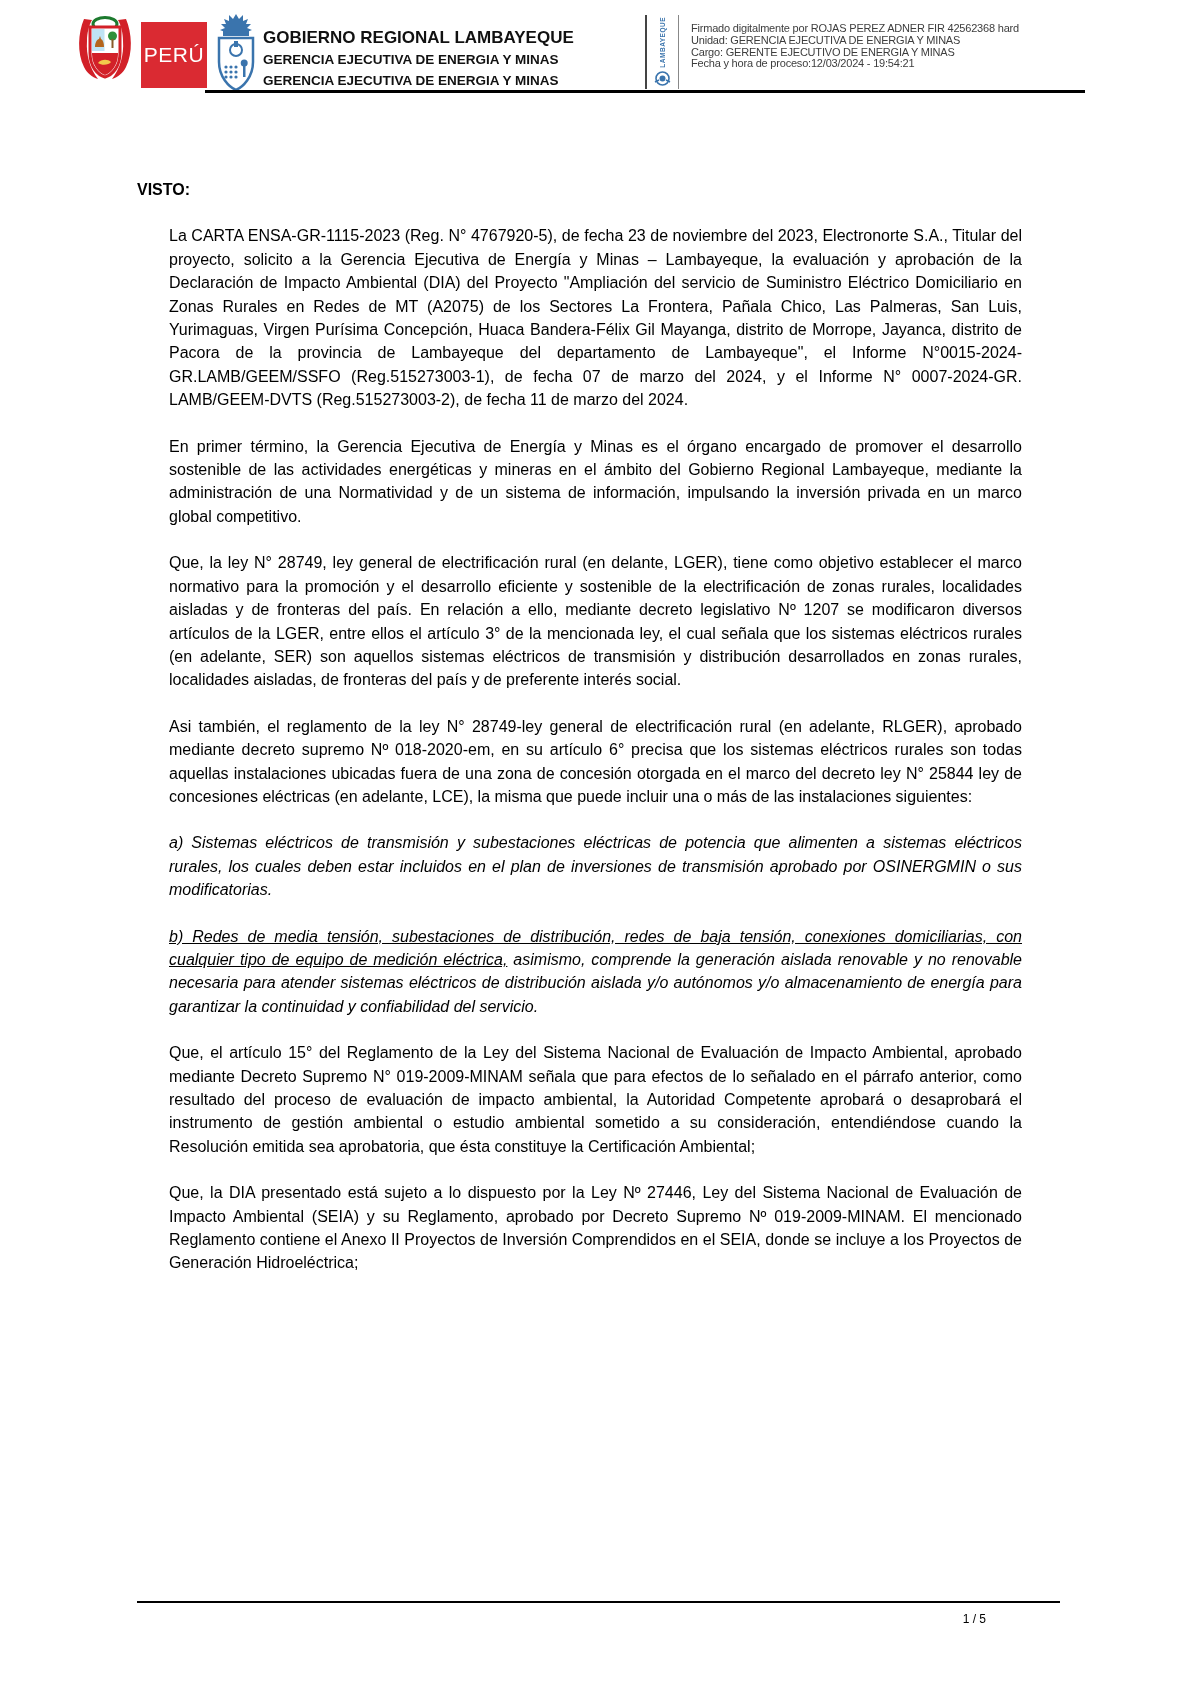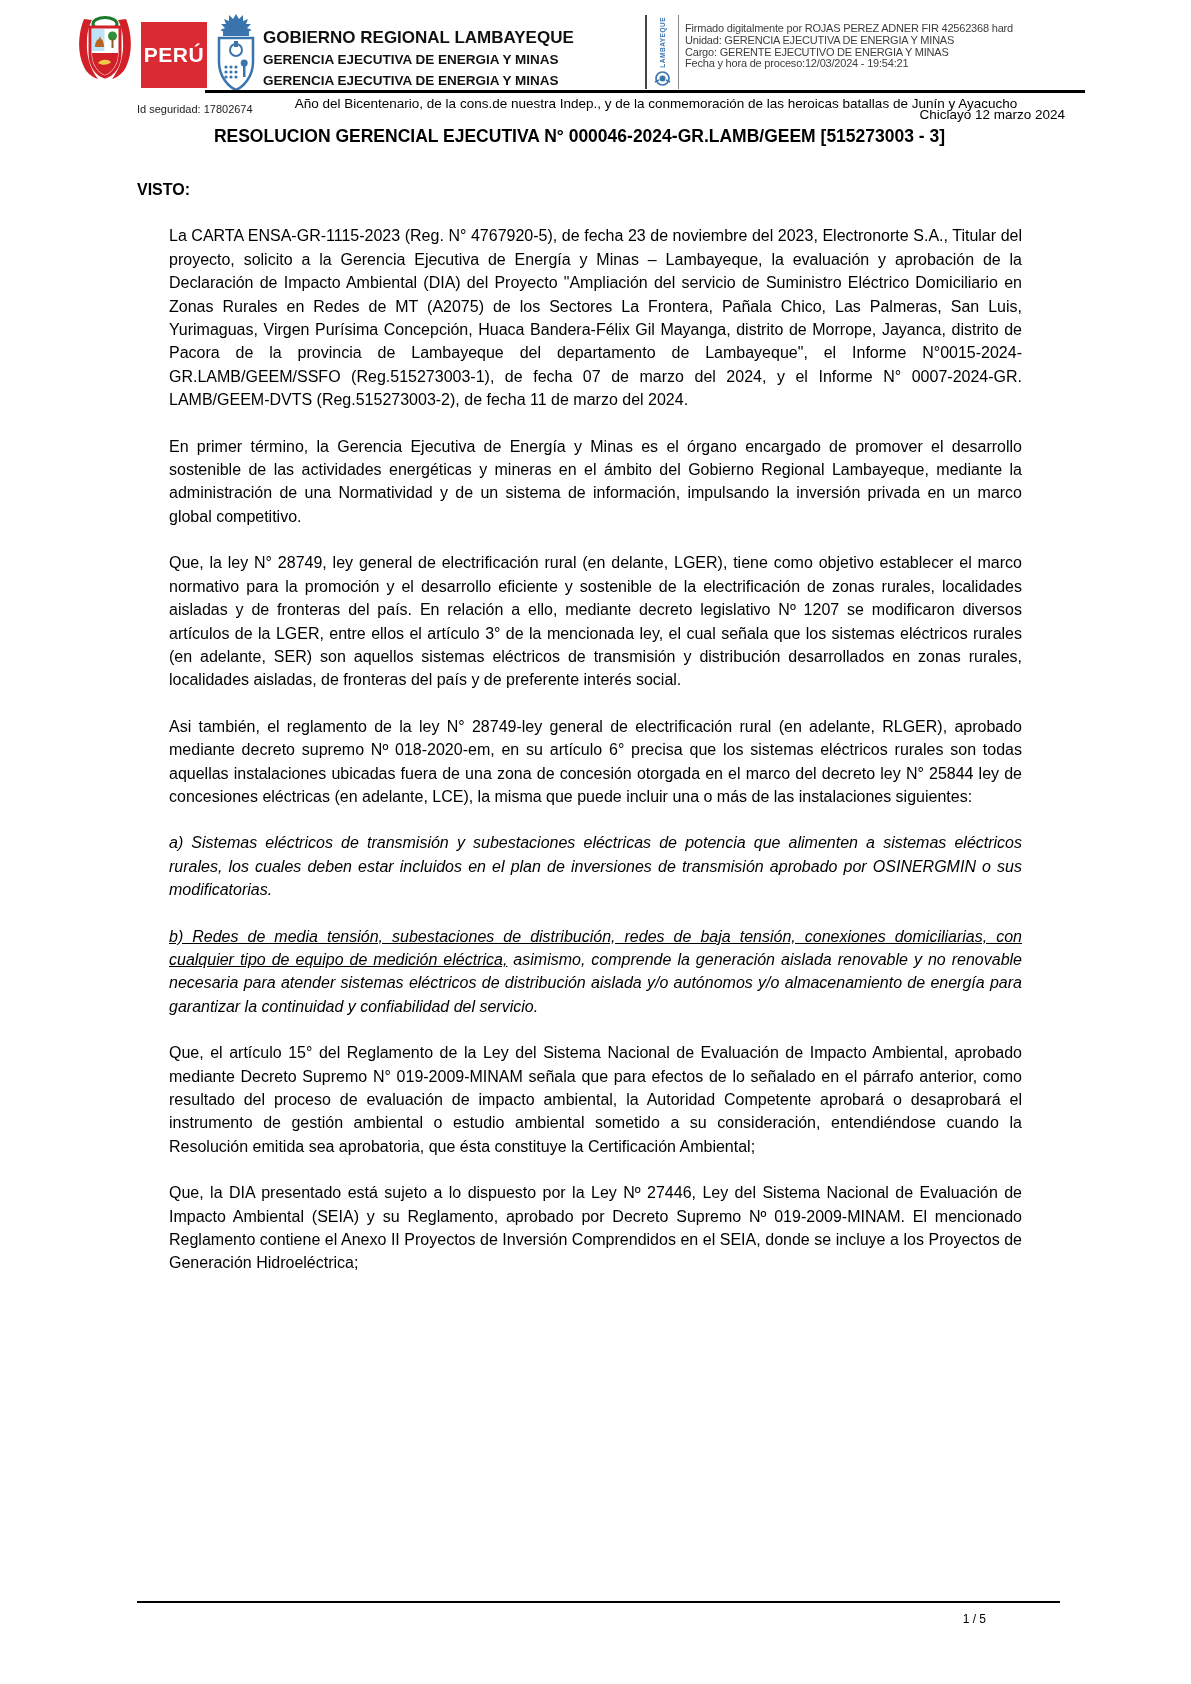--- a/index.html
+++ b/index.html
@@ -13,31 +13,32 @@
     overflow:hidden;
   }
 
   
   .header-top { position:absolute; left:74px; top:13px; display:flex; align-items:flex-start; }
   .coat { width:62px; height:76px; }
   .peru-box {
     width:66px; height:66px; margin-left:5px; margin-top:9px;
     background:#da2a32; color:#ffffff;
     display:flex; align-items:center; justify-content:center;
-    font-weight:bold; font-size:21px; letter-spacing:0.5px;
+    font-weight:normal; font-size:21px; letter-spacing:0.5px;
   }
   .lamb-shield { width:46px; height:80px; margin-left:6px; }
   .org-text { margin-left:4px; padding-top:14px; }
   .org-line1 { font-weight:bold; font-size:17px; line-height:22px; }
   .org-line23 { font-weight:bold; font-size:13.5px; line-height:21px; }
 
   .sig-box {
     position:absolute; left:645px; top:15px; width:440px; height:74px;
     display:flex; align-items:stretch;
     border-left:2px solid #444;
+    gap:6px;
   }
   .sig-side {
     width:32px; display:flex; flex-direction:column; align-items:center;
     justify-content:space-between; padding:2px 0;
     border-right:1px solid #888;
   }
   .sig-vertical {
     writing-mode:vertical-rl; transform:rotate(180deg);
     font-size:6.5px; font-weight:bold; color:#3a74ad; letter-spacing:0.5px;
   }
@@ -133,27 +134,21 @@
     <div class="sig-lines">
       <div>Firmado digitalmente  por ROJAS PEREZ ADNER FIR 42562368 hard</div>
       <div>Unidad: GERENCIA EJECUTIVA DE ENERGIA Y MINAS</div>
       <div>Cargo: GERENTE EJECUTIVO DE ENERGIA Y MINAS</div>
       <div>Fecha y hora de proceso:12/03/2024 - 19:54:21</div>
     </div>
   </div>
 
   <div class="header-rule"></div>
 
-  <div class="header-sub">
-    <span class="sec-id">Id seguridad: 17802674</span>
-    <div class="motto">Año del Bicentenario, de la cons.de nuestra Indep., y de la conmemoración de las heroicas batallas de Junín y Ayacucho</div>
-    <div class="place-date">Chiclayo 12 marzo 2024</div>
-  </div>
 
-  <div class="doc-title">RESOLUCION GERENCIAL EJECUTIVA N° 000046-2024-GR.LAMB/GEEM [515273003 - 3]</div>
 
   <div class="doc-body">
     <div class="doc-heading">VISTO:</div>
 
     <p>La CARTA ENSA-GR-1115-2023 (Reg. N° 4767920-5), de fecha 23 de noviembre del 2023, Electronorte S.A., Titular del proyecto, solicito a la Gerencia Ejecutiva de Energía y Minas – Lambayeque, la evaluación y aprobación de la Declaración de Impacto Ambiental (DIA) del Proyecto "Ampliación del servicio de Suministro Eléctrico Domiciliario en Zonas Rurales en Redes de MT (A2075) de los Sectores La Frontera, Pañala Chico, Las Palmeras, San Luis, Yurimaguas, Virgen Purísima Concepción, Huaca Bandera-Félix Gil Mayanga, distrito de Morrope, Jayanca, distrito de Pacora de la provincia de Lambayeque del departamento de Lambayeque", el Informe N°0015-2024-GR.LAMB/GEEM/SSFO (Reg.515273003-1), de fecha 07 de marzo del 2024, y el Informe N° 0007-2024-GR. LAMB/GEEM-DVTS (Reg.515273003-2),  de fecha 11 de marzo del 2024.</p>
 
 
     <p>En primer término, la Gerencia Ejecutiva de Energía y Minas es el órgano encargado de promover el desarrollo sostenible de las actividades energéticas y mineras en el ámbito del Gobierno Regional Lambayeque, mediante la administración de una Normatividad y de un sistema de información, impulsando la inversión privada en un marco global competitivo.</p>
 
     <p>Que, la ley N° 28749, ley general de electrificación rural (en delante, LGER), tiene como objetivo establecer el marco normativo para la promoción y el desarrollo eficiente y sostenible de la electrificación de zonas rurales, localidades aisladas y de fronteras del país. En relación a ello, mediante decreto legislativo Nº 1207 se modificaron diversos artículos de la LGER, entre ellos el artículo 3° de la mencionada ley, el cual señala que los sistemas eléctricos rurales (en adelante, SER) son aquellos sistemas eléctricos de transmisión y distribución desarrollados en zonas rurales, localidades aisladas, de fronteras del país y de preferente interés social.</p>

